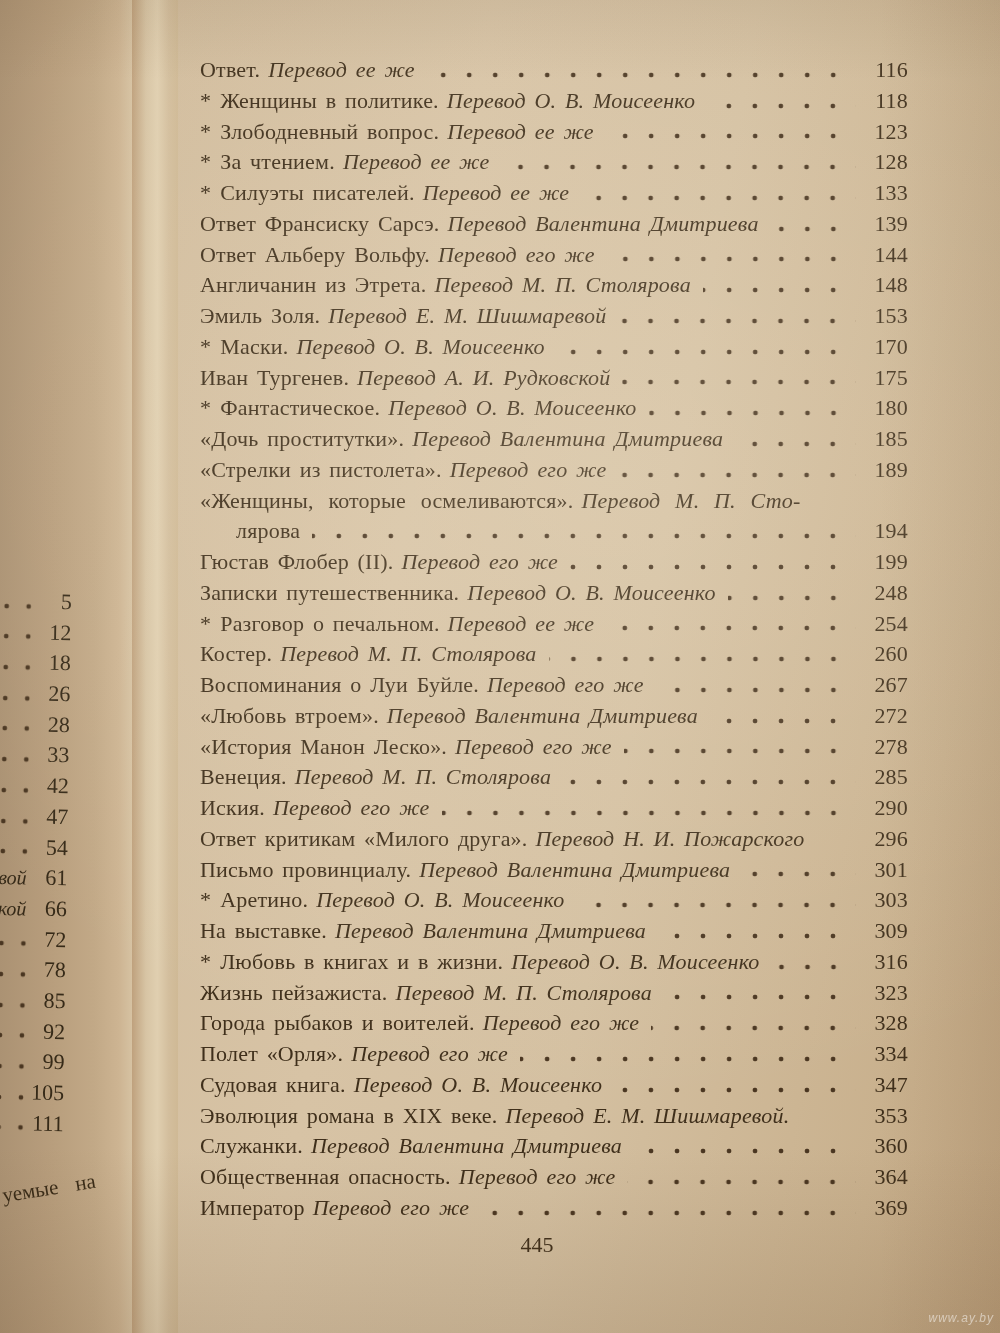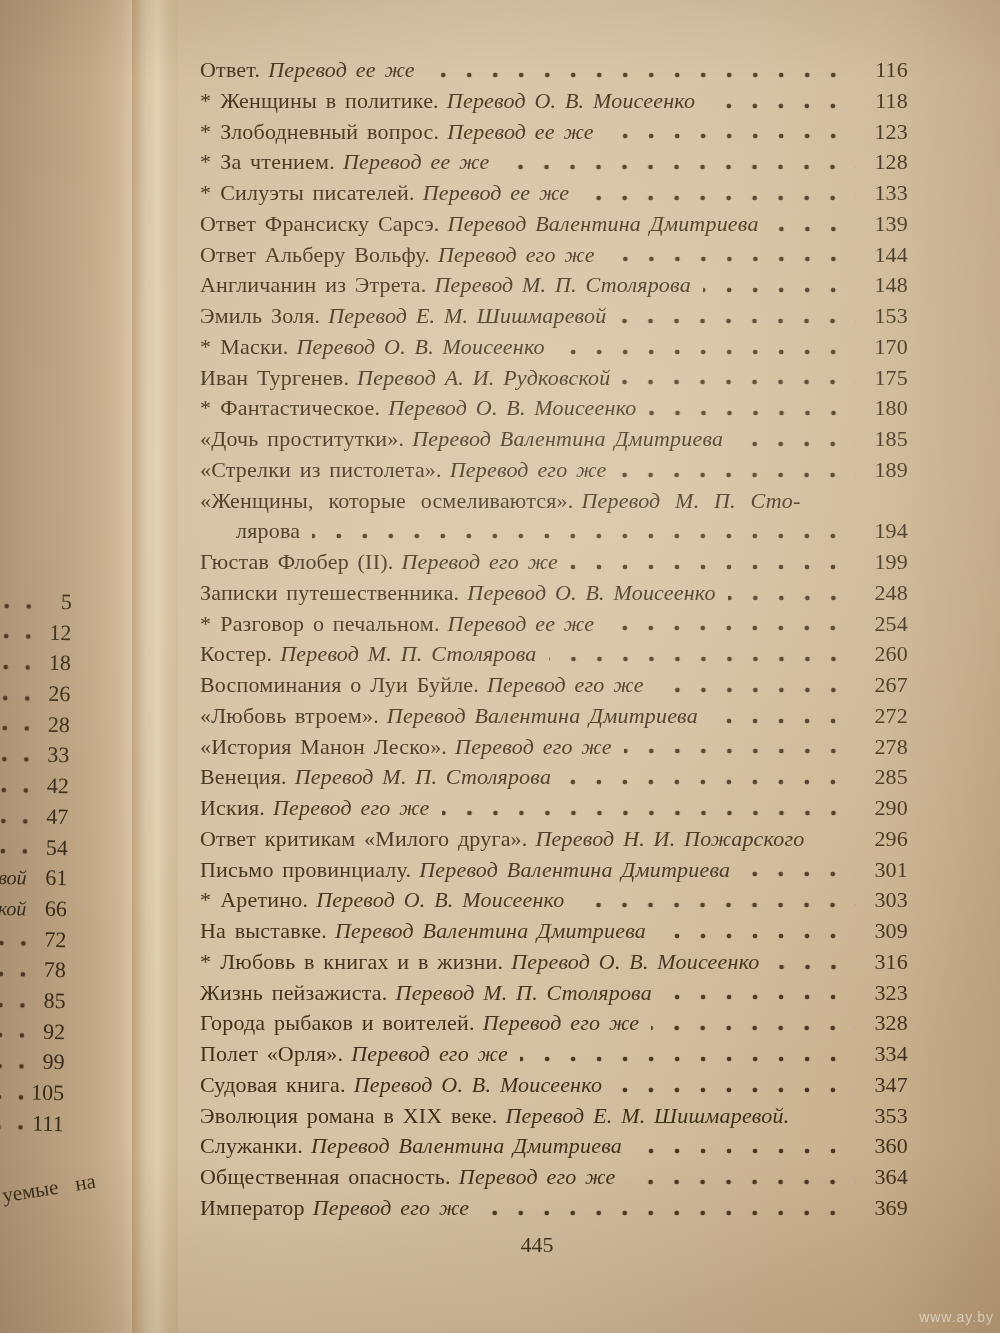--- a/index.html
+++ b/index.html
@@ -57,22 +57,22 @@
     background-size:22px 6px;background-repeat:repeat-x;background-position:left bottom;
   }
   .f-frag{flex:1 1 auto;font-style:italic;font-size:20px;margin-left:-6px;white-space:nowrap;}
   .f-num{flex:0 0 auto;min-width:34px;text-align:right;padding-right:2px;}
   .facing-bottom-frag{
     position:absolute;left:2px;top:1176px;transform:rotate(-9deg);
     font-size:21px;word-spacing:12px;color:#3a2c18;white-space:nowrap;
   }
   .watermark{
     position:absolute;right:6px;bottom:8px;
-    font-family:"Liberation Sans",sans-serif;font-size:14px;
-    color:rgba(255,255,255,0.5);letter-spacing:1px;
+    font-family:"Liberation Sans",sans-serif;font-size:12px;
+    color:rgba(255,255,255,0.5);letter-spacing:1px;font-style:italic;
   }
 </style>
 </head>
 <body>
 
 <div class="photo">
   <div class="left-page">
     <div id="facing-list" class="facing-list">
         <div class="f-row">
           <div class="f-dots"></div>

